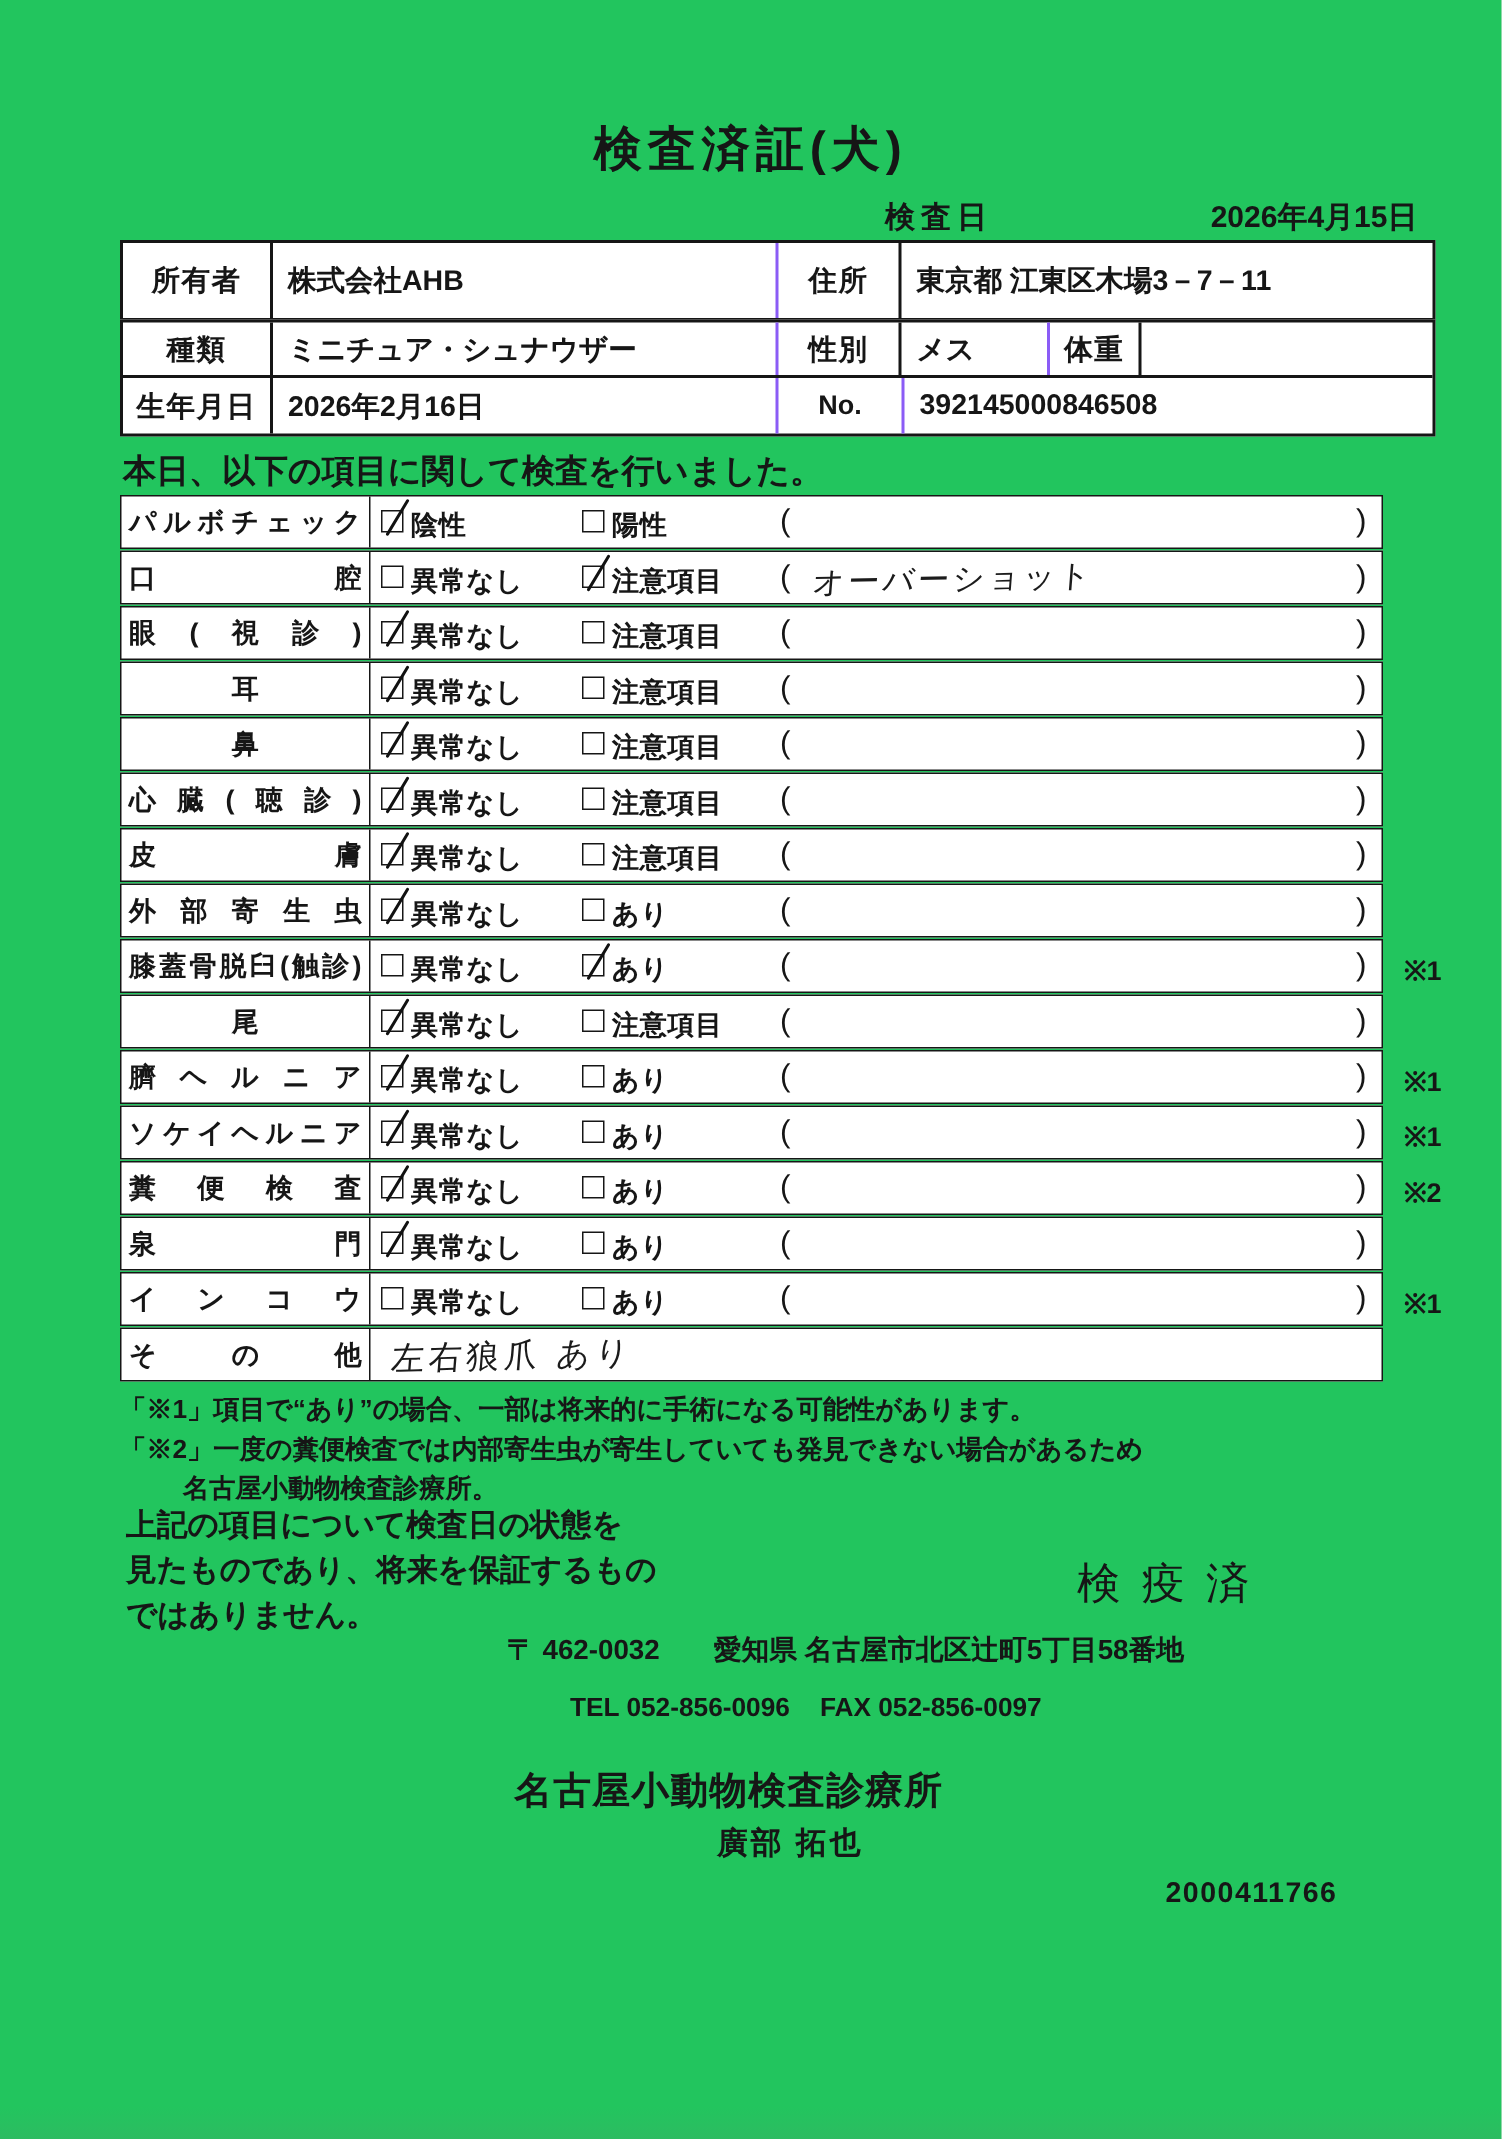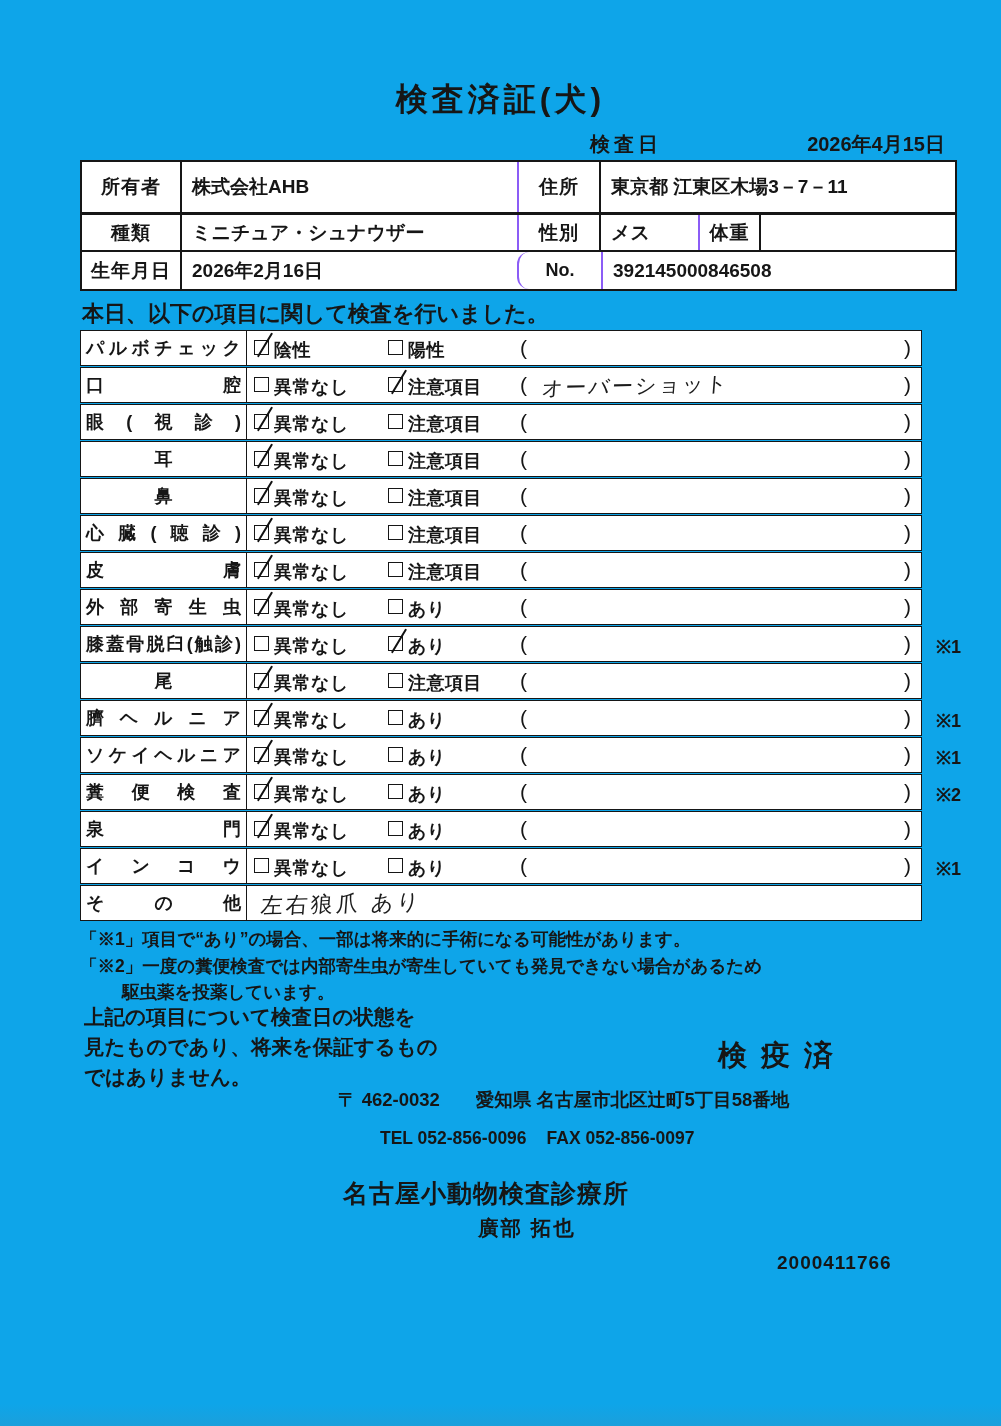--- a/index.html
+++ b/index.html
@@ -1,20 +1,20 @@
 <!DOCTYPE html>
 <html><head>
 <meta charset="utf-8">
 <style>
   * { margin:0; padding:0; box-sizing:border-box; }
   html,body { background:#e8e8e8; }
   body { font-family:"Liberation Sans", sans-serif; color:#161616; }
   .page {
     position:relative; width:1001px; height:1426px; margin:0 auto;
-    background:#0ea5e9; overflow:hidden;
+    background:#22c55e; overflow:hidden;
   }
   
   .doc-title {
     position:absolute; top:78px; left:0; width:100%;
     text-align:center; font-size:32px; font-weight:600; letter-spacing:4px;
   }
   .insp-date-label { position:absolute; top:131px; left:590px; font-size:20px; font-weight:600; letter-spacing:4px; }
   .insp-date-value { position:absolute; top:131px; right:56px; font-size:20px; font-weight:600; }
 
   
@@ -23,21 +23,21 @@
   .tbl-pet { top:213px; height:78px; }
   .tbl-pet .t-row { display:grid; height:37px; }
   .tbl-pet .t-row-1 { grid-template-columns:100px 335px 84px 97px 63px 1fr; border-bottom:2px solid #161616; }
   .tbl-pet .t-row-2 { grid-template-columns:100px 335px 84px 1fr; }
   .cell { display:flex; align-items:center; font-size:19px; overflow:hidden; white-space:nowrap; }
   .cell.lab { justify-content:center; border-right:2px solid #161616; font-weight:600; letter-spacing:1px; }
   .cell.val { padding-left:10px; font-weight:600; }
   .cell.val-r { justify-content:flex-end; padding-right:14px; font-weight:600; }
   .cell.bl { border-left:2px solid #8b5cf6; }
   .unit { font-size:17px; margin-left:14px; font-weight:600; }
-  .cell.no-lab { justify-content:center; font-size:18px; font-weight:600;border-radius:12px; }
+  .cell.no-lab { justify-content:center; font-size:18px; font-weight:600; }
 
   .intro-line { position:absolute; top:299px; left:82px; font-size:22px; font-weight:600;text-align:center; }
 
   
   .checklist { position:absolute; top:330px; left:80px; width:842px; }
   .chk-row { position:relative; height:36px; border:1.5px solid #161616; margin-bottom:1px; display:flex; background:#fff; }
   .row-label { width:166px; border-right:1.5px solid #161616; display:flex; align-items:center; justify-content:space-between; padding:0 5px; font-size:18px; font-weight:600; }
   .row-label.center { justify-content:center; }
   .row-label span { display:inline-block; }
   .row-body { position:relative; flex:1; }
@@ -54,21 +54,21 @@
   .hand-entry { position:absolute; left:295px; top:4px; font-size:21px; letter-spacing:2px; white-space:nowrap; }
   .hand-free { position:absolute; left:14px; top:3px; font-size:22px; letter-spacing:3px; white-space:nowrap; }
   .printed-entry { position:absolute; left:292px; top:8px; font-size:21px; font-weight:700; letter-spacing:1px; white-space:nowrap; }
 
   
   .fnote { position:absolute; left:80px; font-size:17.5px; font-weight:600; white-space:nowrap; }
   .fnote-1 { top:927px; } .fnote-2 { top:954px; } .fnote-3 { top:980px; left:122px; }
 
   
   .disclaimer { position:absolute; left:84px; top:1002px; font-size:20.5px; font-weight:700; line-height:30px; }
-  .stamp { position:absolute; left:718px; top:1036px; font-size:29px; font-weight:700; letter-spacing:14px; white-space:nowrap; }
+  .stamp { position:absolute; left:718px; top:1036px; font-size:29px; font-weight:400; letter-spacing:14px; white-space:nowrap; }
   .addr-line { position:absolute; left:338px; top:1087px; font-size:18.5px; font-weight:600; white-space:nowrap; }
   .addr-line .gap { display:inline-block; width:36px; }
   .tel-line { position:absolute; left:380px; top:1128px; font-size:17.5px; font-weight:600; white-space:nowrap; }
   .tel-line .gap { display:inline-block; width:20px; }
   .clinic-name { position:absolute; left:343px; top:1177px; font-size:25px; font-weight:600; letter-spacing:1px; }
   .vet-name { position:absolute; left:478px; top:1214px; font-size:20.5px; font-weight:600; letter-spacing:2px; }
   .serial { position:absolute; left:777px; top:1252px; font-size:19px; font-weight:600; letter-spacing:1px; }
   .scan-band { position:absolute; left:0; bottom:0; width:100%; height:22px;
     background:linear-gradient(to bottom, rgba(255,255,255,0), rgba(120,120,120,0.12)); }
 </style>
@@ -436,21 +436,21 @@
           <span>他</span>
         </div>
         <div class="row-body">
           <span class="hand hand-free">左右狼爪 あり</span>
         </div>
       </div>
     </div>
 
   <div class="fnote fnote-1">「※1」項目で“あり”の場合、一部は将来的に手術になる可能性があります。</div>
   <div class="fnote fnote-2">「※2」一度の糞便検査では内部寄生虫が寄生していても発見できない場合があるため</div>
-  <div class="fnote fnote-3">駆虫薬を投薬しています。</div>
+  <div class="fnote fnote-3">名古屋小動物検査診療所。</div>
 
   <div class="disclaimer">
     <div>上記の項目について検査日の状態を</div>
     <div>見たものであり、将来を保証するもの</div>
     <div>ではありません。</div>
   </div>
 
   <div class="stamp">検疫済</div>
 
   <div class="addr-line">

